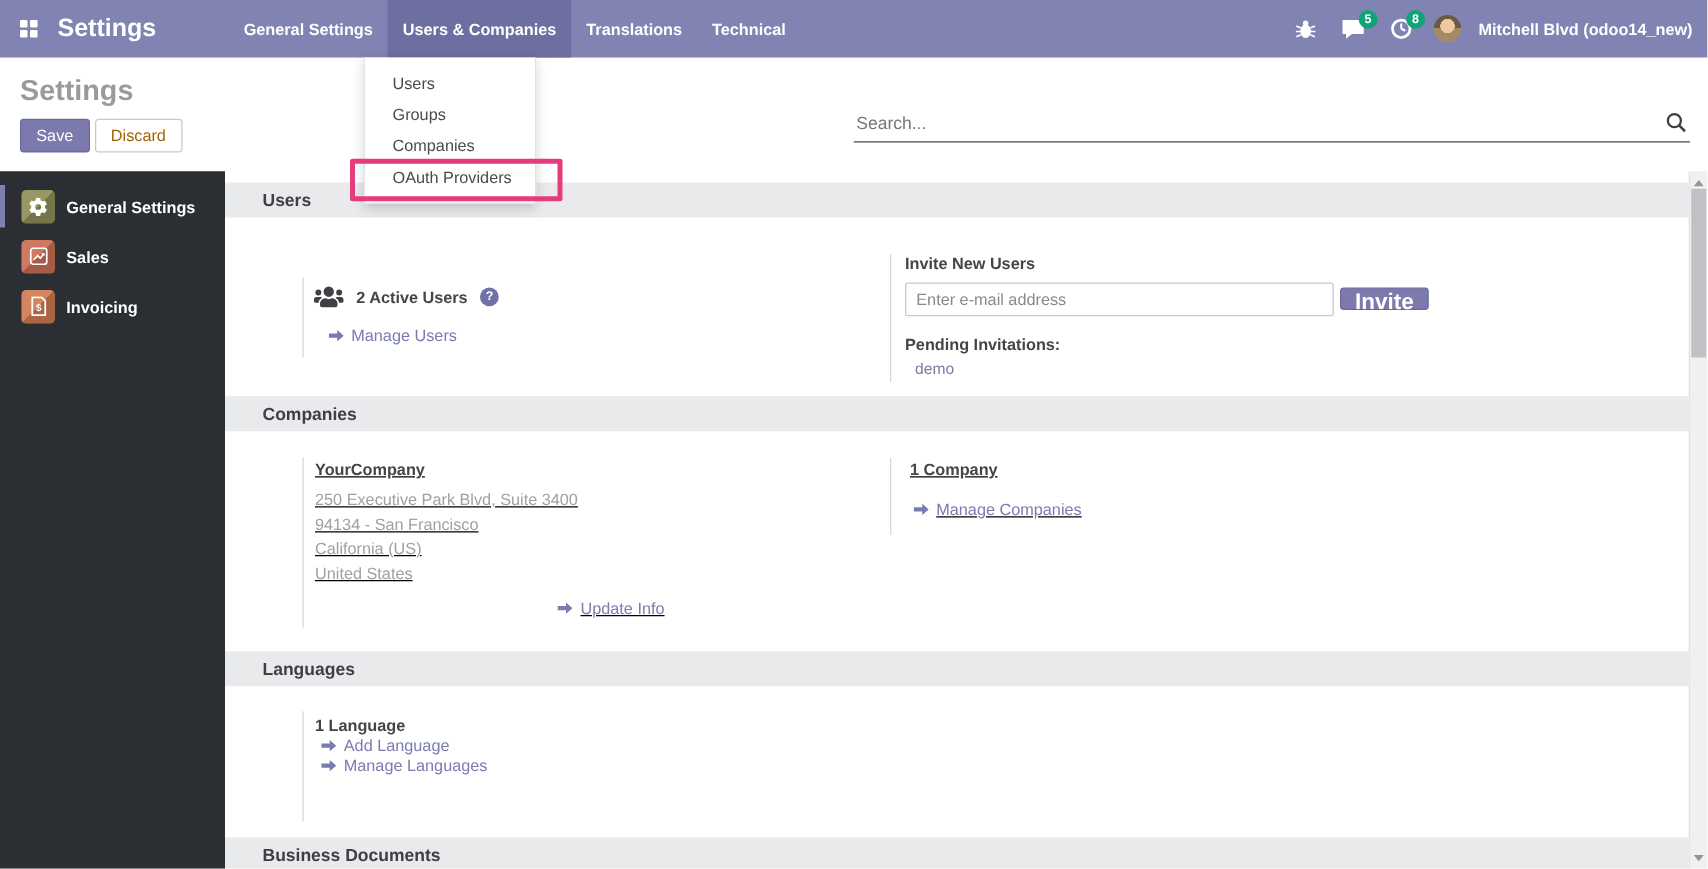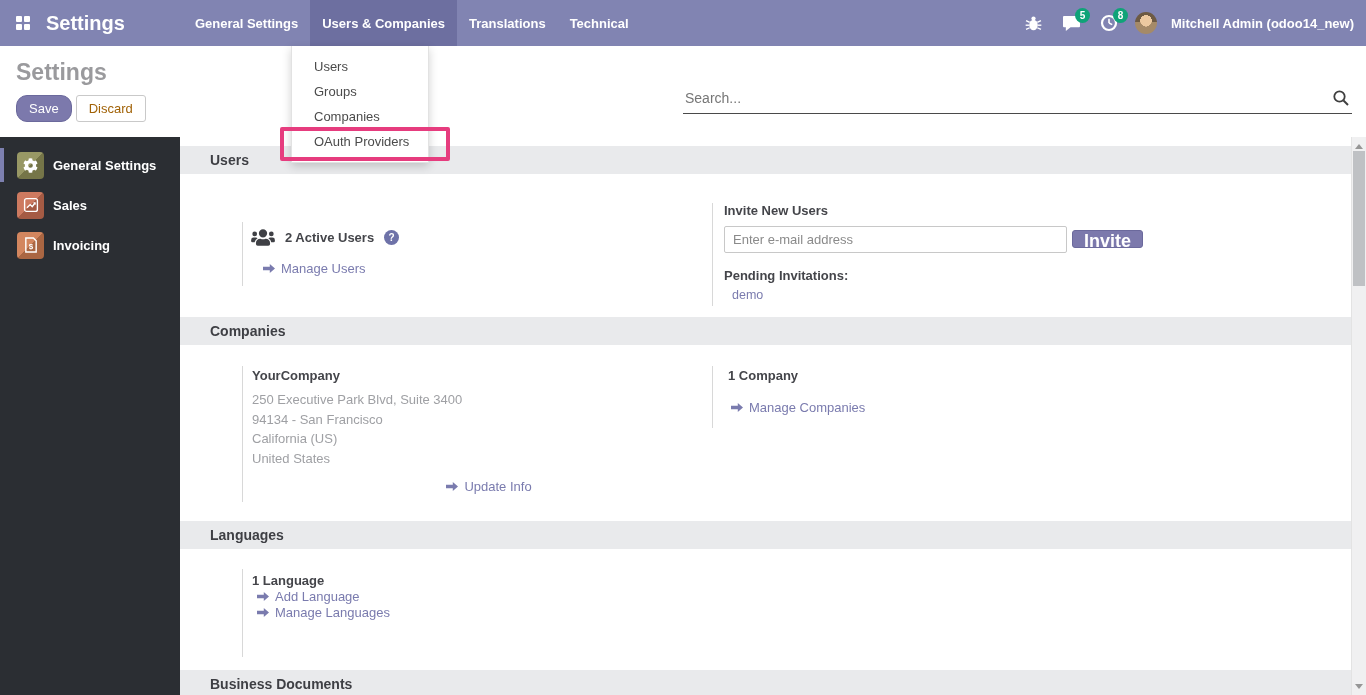--- a/index.html
+++ b/index.html
@@ -26,21 +26,21 @@
             background:
               radial-gradient(circle at 50% 40%, #ecc9a0 0 33%, rgba(0,0,0,0) 34%),
               linear-gradient(#6d5a43 0 46%, #a58a68 46% 100%); }
   .user-name { font-size:13px; font-weight:600; cursor:pointer; white-space:nowrap; }
 
   
   .control-panel { position:absolute; left:0; top:46px; width:1366px; height:91px; background:#fff; }
   .cp-title { margin:13px 0 0 16px; font-size:23px; font-weight:bold; color:#9a9a9d; }
   .cp-buttons { margin:9px 0 0 16px; display:flex; gap:4px; }
   .btn { font-size:13px; border-radius:3px; padding:5px 12px; cursor:pointer; border:1px solid transparent; }
-  .btn-primary { background:#7c79ac; border-color:#6b699c; color:#fff;border-radius:11px; }
+  .btn-primary { background:#7c79ac; border-color:#6b699c; color:#fff; }
   .btn-secondary { background:#fff; border-color:#c9c9c9; color:#a16207; }
   .search-box { position:absolute; top:40px; right:14px; width:669px; height:28px; border-bottom:1px solid #4a4a4a; }
   .search-box input { width:630px; border:none; outline:none; font-size:14px; color:#555;
                       font-family:"Liberation Sans", sans-serif; padding:4px 0 0 2px; background:transparent; }
   .search-box input::placeholder { color:#767676; }
   .search-icon { position:absolute; right:2px; top:3px; cursor:pointer; }
 
   
   .sidebar { position:absolute; left:0; top:137px; bottom:0; width:180px; background:#2b2e33; padding-top:8px; }
   .side-item { position:relative; height:40px; display:flex; align-items:center; padding-left:17px;
@@ -73,21 +73,21 @@
   .invite-row { margin-top:8px; display:flex; align-items:center; }
   .email-input { width:343px; height:27px; border:1px solid #c8c8c8; border-radius:2px; padding:0 8px;
                  font-size:13px; color:#555; font-family:"Liberation Sans", sans-serif; outline:none; }
   .email-input::placeholder { color:#8a8a8a; }
   .invite-btn { margin-left:5px; height:18px; padding:0 11px; background:#7c79ac; border:1px solid #6b699c;
                 color:#fff; font-size:18px; font-weight:bold; border-radius:3px; cursor:pointer; }
   .pending-title { margin-top:15px; }
   .demo-link { margin-top:5px; margin-left:8px; color:#7a7bae; font-size:12.5px; cursor:pointer; width:fit-content; }
 
   
-  .companies-row { padding:21px 0 12px 62px; height:176px; }
+  .companies-row { padding:21px 0 12px 62px; height:176px;text-decoration:underline; }
   .companies-left { width:470px; padding:2px 0 2px 9px; height:136px; }
   .addr { color:#9fa0a4; font-size:13px; line-height:19.5px; }
   .addr-block { margin-top:7px; }
   .companies-left .link { margin-top:11px; margin-left:14px;justify-content:center; }
   .companies-right { flex:1; padding:2px 0 2px 15px; height:62px; }
   .companies-right .link { margin-top:17px; margin-left:3px; }
 
   
   .languages-row { padding:20px 0 0 62px; height:121px; }
   .languages-left { width:470px; padding:4px 0 6px 9px; height:88px; }
@@ -155,21 +155,21 @@
       </div>
       <div class="tray-icon">
         <svg width="18" height="18" viewBox="0 0 18 18">
           <circle cx="9" cy="9" r="7" fill="none" stroke="#fff" stroke-width="2.2"></circle>
           <line x1="9" y1="9" x2="9" y2="4.8" stroke="#fff" stroke-width="1.6"></line>
           <line x1="9" y1="9" x2="12.2" y2="10.6" stroke="#fff" stroke-width="1.6"></line>
         </svg>
         <span class="badge">8</span>
       </div>
       <div class="avatar"></div>
-      <div class="user-name">Mitchell Admin (odoo14_new)</div>
+      <div class="user-name">Mitchell Blvd (odoo14_new)</div>
     </div>
   </nav>
 
   <div class="control-panel">
     <div class="cp-title">Settings</div>
     <div class="cp-buttons">
       <button class="btn btn-primary">Save</button>
       <button class="btn btn-secondary">Discard</button>
     </div>
     <div class="search-box">

